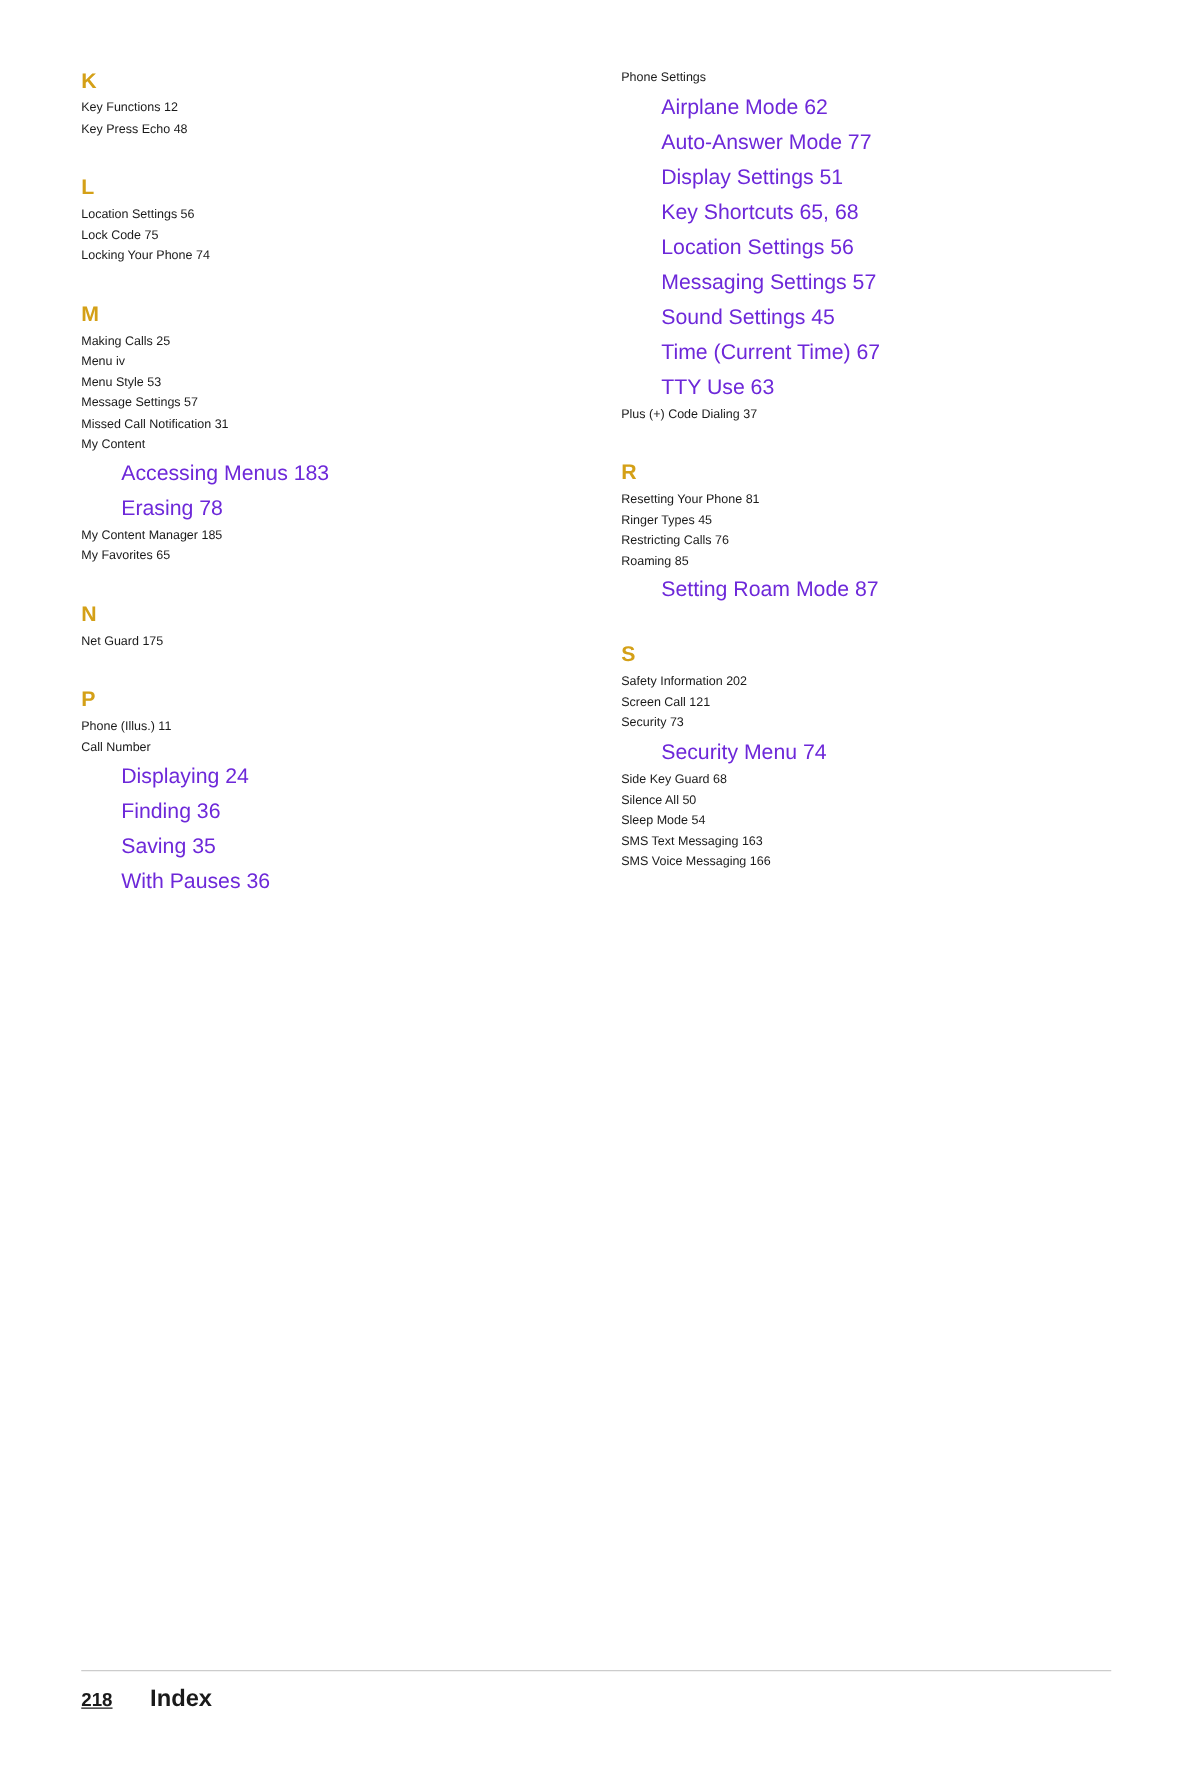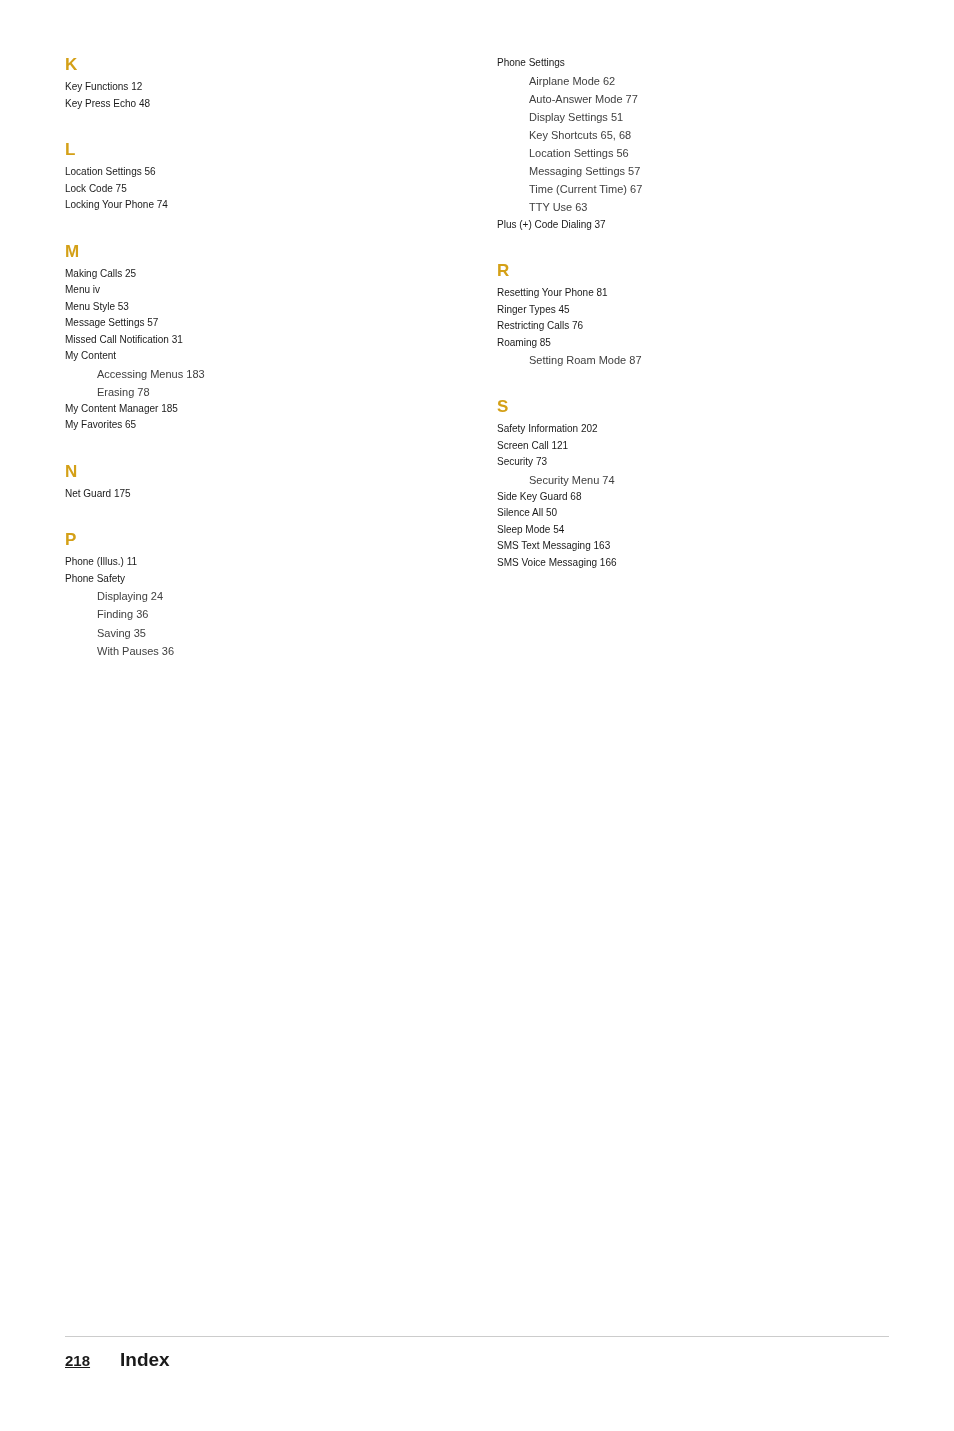--- a/index.html
+++ b/index.html
@@ -55,22 +55,22 @@
     }
 
     .entry {
       line-height: 1.65;
       font-size: 10px;
       color: #1a1a1a;
     }
 
     .entry-indented {
       line-height: 1.65;
-      font-size: 11px;
-      color: #404040;
+      font-size: 17px;
+      color: #6d28d9;
       padding-left: 32px;
     }
 
     .footer {
       display: flex;
       align-items: center;
       border-top: 1px solid #ccc;
       padding-top: 12px;
       margin-top: 20px;
     }
@@ -117,36 +117,37 @@
           <div class="entry">My Content Manager  185</div>
           <div class="entry">My Favorites  65</div>
         </div>
         <div class="section">
           <div class="section-letter">N</div>
           <div class="entry">Net Guard  175</div>
         </div>
         <div class="section">
           <div class="section-letter">P</div>
           <div class="entry">Phone (Illus.)  11</div>
-          <div class="entry">Phone Safety</div>
+          <div class="entry">Call Number</div>
           <div class="entry-indented">Displaying  24</div>
           <div class="entry-indented">Finding  36</div>
           <div class="entry-indented">Saving  35</div>
           <div class="entry-indented">With Pauses  36</div>
         </div>
       </div>
     <div class="column-right" id="col-right">
         <div class="section">
           <div class="entry">Phone Settings</div>
           <div class="entry-indented">Airplane Mode  62</div>
           <div class="entry-indented">Auto-Answer Mode  77</div>
           <div class="entry-indented">Display Settings  51</div>
           <div class="entry-indented">Key Shortcuts  65, 68</div>
           <div class="entry-indented">Location Settings  56</div>
           <div class="entry-indented">Messaging Settings  57</div>
+          <div class="entry-indented">Sound Settings  45</div>
           <div class="entry-indented">Time (Current Time)  67</div>
           <div class="entry-indented">TTY Use  63</div>
           <div class="entry">Plus (+) Code Dialing  37</div>
         </div>
         <div class="section">
           <div class="section-letter">R</div>
           <div class="entry">Resetting Your Phone  81</div>
           <div class="entry">Ringer Types  45</div>
           <div class="entry">Restricting Calls  76</div>
           <div class="entry">Roaming  85</div>

